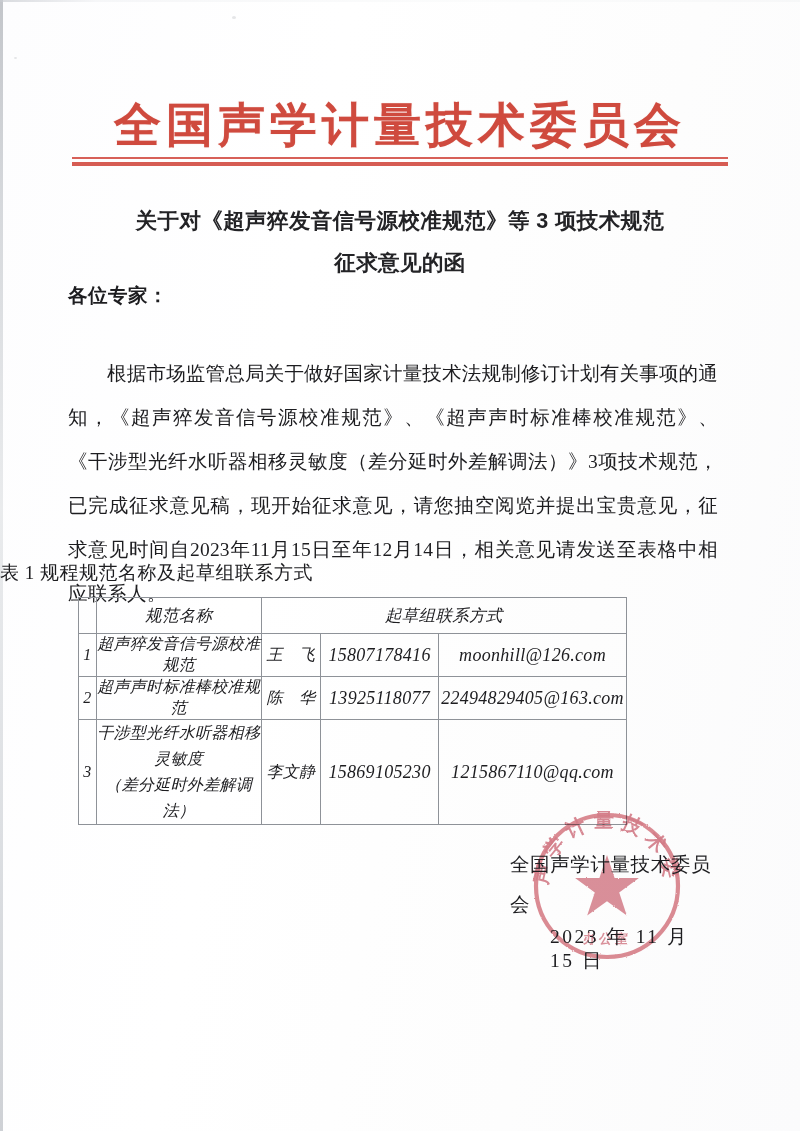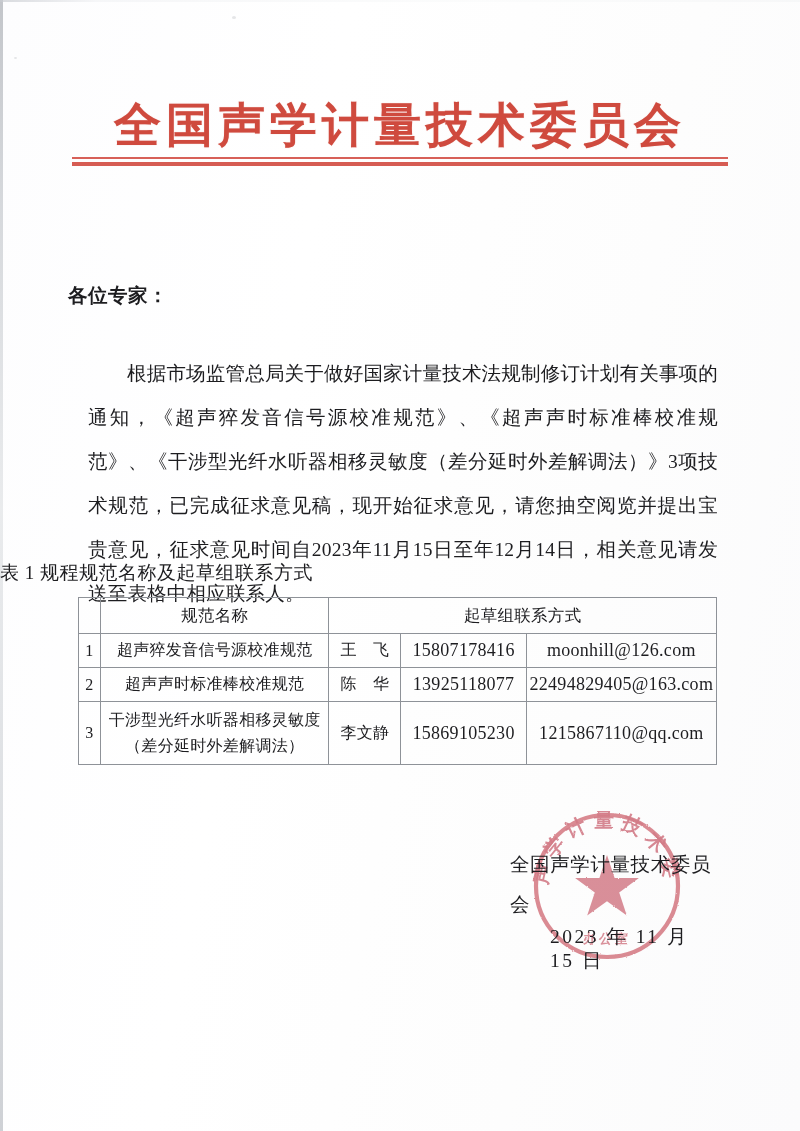--- a/index.html
+++ b/index.html
@@ -111,44 +111,45 @@
     position: absolute;
     left: 68px; top: 352px;
     width: 650px;
     font-size: 19.5px;
     line-height: 44px;
     text-align: justify;
     text-justify: inter-ideograph;
     letter-spacing: .2px;
     color: #1d1d20;
   }
-  .body-text .indent { text-indent: 2em; display: block; margin-left: 20px; }
+  .body-text .indent { text-indent: 2em; display: block; }
 
   
   .table-caption {
     position: absolute;
     left: 0; top: 560px;
     width: 800px;
     text-align: left;
     font-size: 19px;
     letter-spacing: .5px;
     color: #1d1d20;
   }
 
   
   .tbl-wrap {
     position: absolute;
     left: 78px; top: 597px;
     width: 639px;
   }
   table.reg-table {
-    width: 639px;
+    width: 549px;
     border-collapse: collapse;
     font-size: 16px;
     color: #1d1d20;
+    font-style: italic;
   }
   table.reg-table td,
   table.reg-table th {
     border: 1px solid #8e9298;
     padding: 0;
     text-align: center;
     vertical-align: middle;
     font-weight: 400;
     letter-spacing: .3px;
   }
@@ -226,20 +227,24 @@
 
   <div class="letterhead">
     <div class="letterhead-title">全国声学计量技术委员会</div>
   </div>
   <div class="letterhead-rules">
     <div class="rule-thin"></div>
     <div class="rule-gap"></div>
     <div class="rule-thick"></div>
   </div>
 
+  <div class="doc-title">
+    <span>关于对《超声猝发音信号源校准规范》等 3 项技术规范</span>
+    <span class="ln2">征求意见的函</span>
+  </div>
 
   <div class="salutation">各位专家：</div>
 
   <div class="body-text">
     <span class="indent">根据市场监管总局关于做好国家计量技术法规制修订计划有关事项的通知，《超声猝发音信号源校准规范》、《超声声时标准棒校准规范》、《干涉型光纤水听器相移灵敏度（差分延时外差解调法）》3项技术规范，已完成征求意见稿，现开始征求意见，请您抽空阅览并提出宝贵意见，征求意见时间自2023年11月15日至年12月14日，相关意见请发送至表格中相应联系人。</span>
   </div>
 
   <div class="table-caption">表 1  规程规范名称及起草组联系方式</div>
 
   <div class="tbl-wrap">

